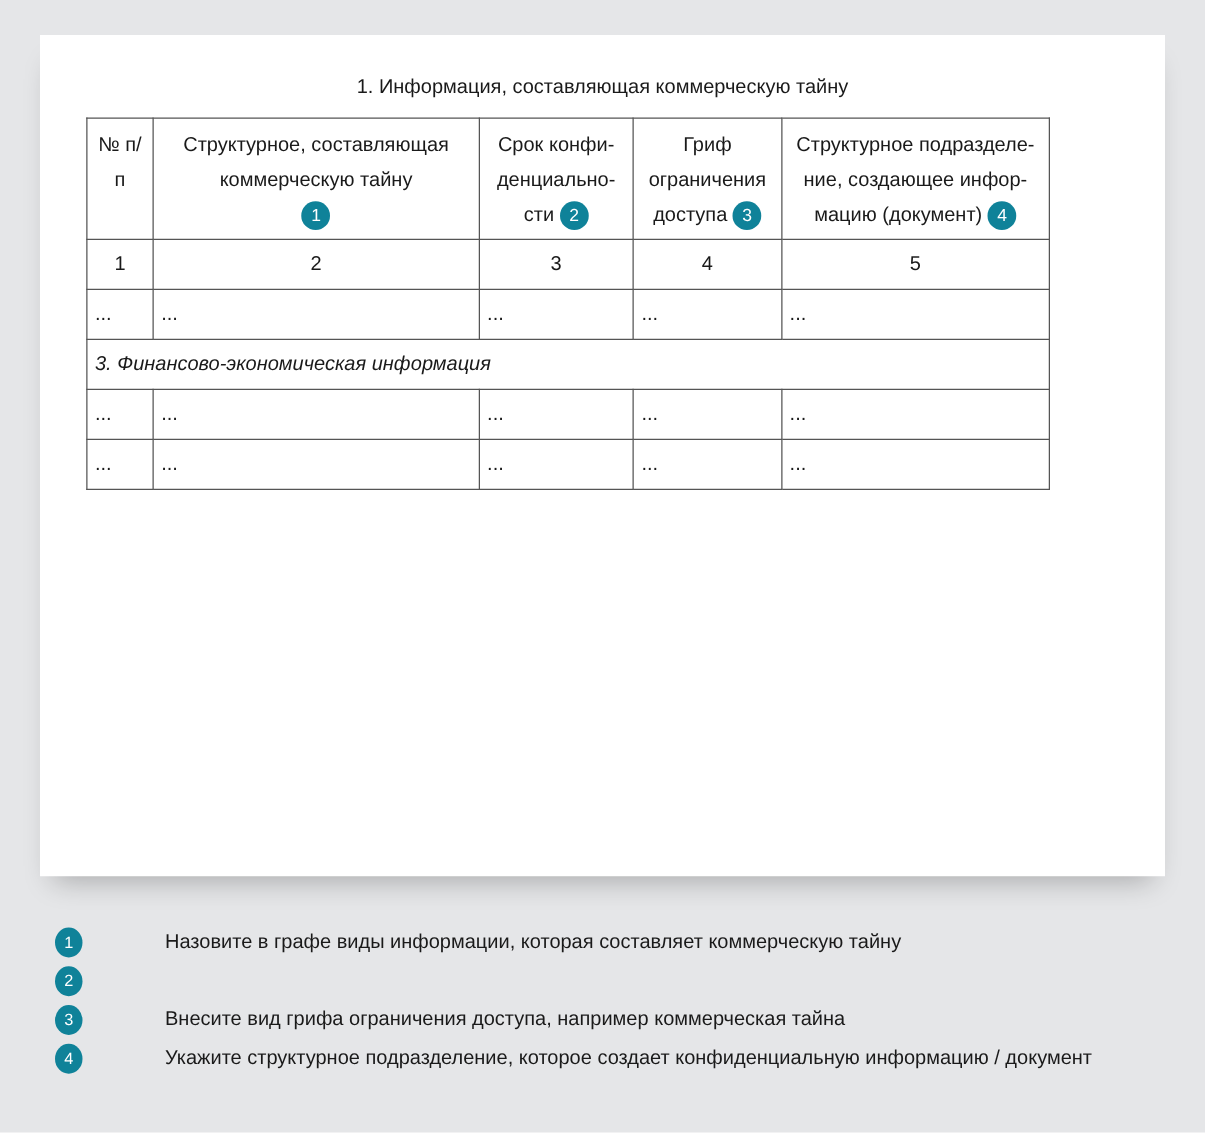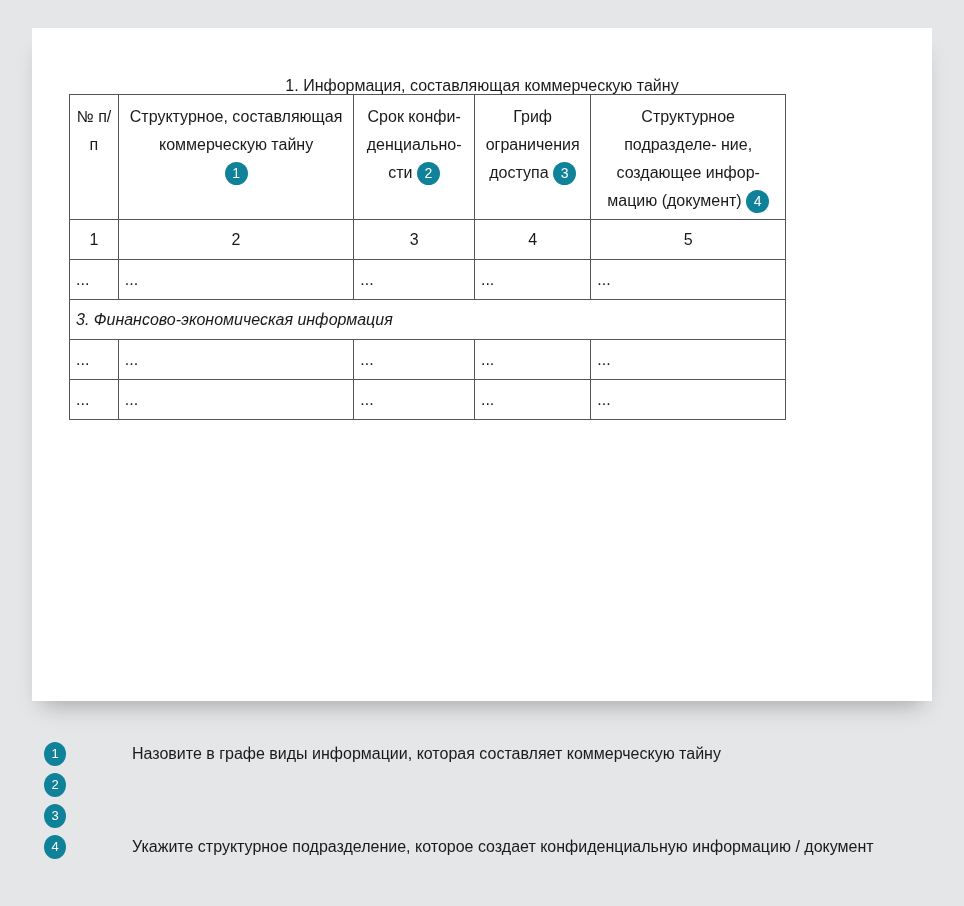--- a/index.html
+++ b/index.html
@@ -1,19 +1,19 @@
 <!DOCTYPE html>
 <html><head>
 <meta charset="utf-8">
 <style>
   html, body { margin:0; padding:0; }
   body { width:964px; height:906px; background:#e5e6e8; font-family:"Liberation Sans", sans-serif; color:#1a1a1a; position:relative; overflow:hidden; }
   .card { position:absolute; left:32px; top:28px; width:900px; height:673px; background:#ffffff; box-shadow:0 14px 22px -10px rgba(0,0,0,0.28); }
-  .title { position:absolute; left:0; top:77px; width:964px; text-align:center; font-size:16px; }
-  table { position:absolute; left:69px; top:94px; width:717px; border-collapse:collapse; font-size:16px; }
+  .title { position:absolute; left:0; top:61px; width:964px; text-align:center; font-size:16px; }
+  table { position:absolute; left:69px; top:94px; width:771px; border-collapse:collapse; font-size:16px; }
   td, th { border:1.5px solid #555; vertical-align:top; padding:0 6px; font-weight:normal; line-height:27px; }
   th { text-align:center; padding-top:8px; padding-bottom:4px; line-height:28px; }
   .numrow td { text-align:center; height:39px; vertical-align:middle; }
   .dots td { height:39px; vertical-align:middle; }
   .section td { text-align:left; height:39px; vertical-align:middle;font-style:italic; }
   .datarow td { padding-top:10px; padding-bottom:8px; }
   .badge { display:inline-block; width:23px; height:23px; border-radius:50%; background:#0f8299; color:#fff; font-size:14px; line-height:23px; text-align:center; vertical-align:middle; }
   .notes { position:absolute; left:44px; top:742px; width:880px; font-family:"Liberation Sans", sans-serif; font-size:16px; }
   .note { display:flex; align-items:flex-start; margin-bottom:7px; }
   .note .badge { flex:0 0 auto; width:22px; height:24px; border-radius:50%; font-size:13px; line-height:24px; margin-right:29px; }
@@ -78,18 +78,19 @@
 <div class="notes">
   <div class="note">
     <span class="badge">1</span>
     <span class="t">Назовите в графе виды информации, которая составляет коммерческую тайну</span>
   </div>
   <div class="note">
     <span class="badge">2</span>
   </div>
   <div class="note">
     <span class="badge">3</span>
+    <span class="t">Внесите вид грифа ограничения доступа, например коммерческая тайна</span>
   </div>
   <div class="note">
     <span class="badge">4</span>
     <span class="t">Укажите структурное подразделение, которое создает конфиденциальную информацию / документ</span>
   </div>
 </div>
 
 </body></html>

